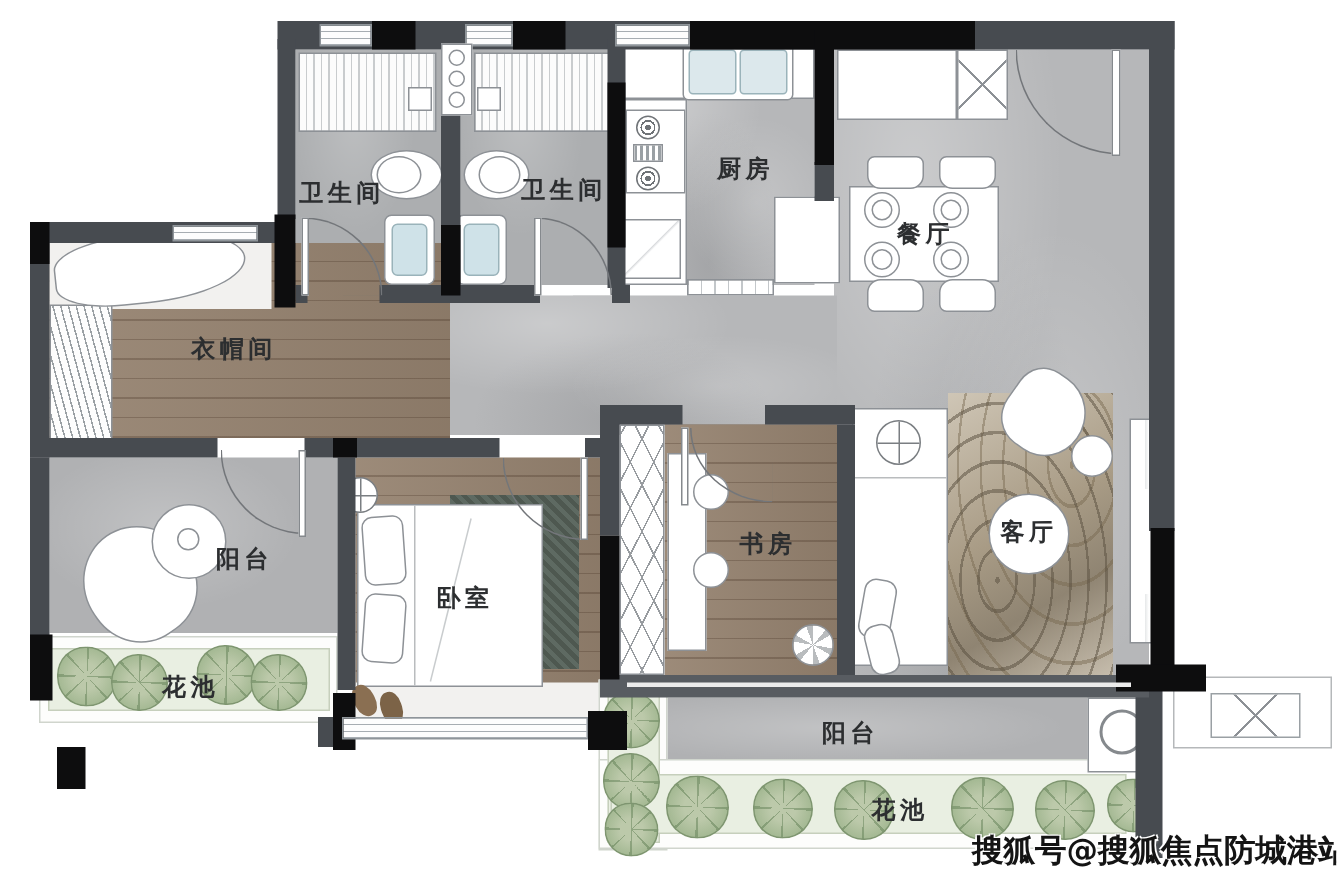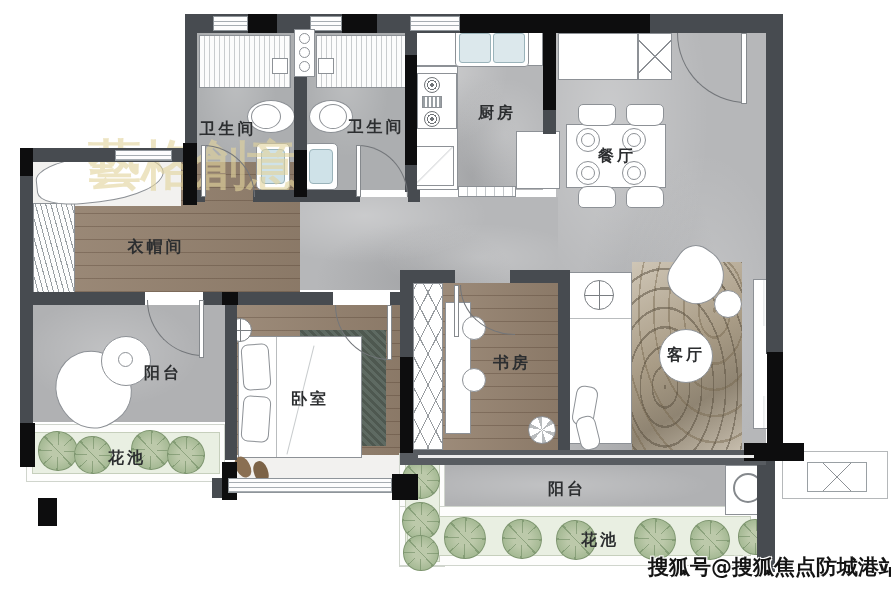--- a/index.html
+++ b/index.html
@@ -248,25 +248,24 @@
   <div class="abs" style="left:733px;top:473px;width:30px;height:30px;border:2.5px solid #85898d;border-radius:50%;background:#fff;z-index:21;"></div>
   <div class="abs" style="left:765px;top:470px;width:3px;height:40px;background:repeating-linear-gradient(180deg,#85898d 0 3px,#fff 3px 7px);z-index:21;"></div>
 
   <div class="abs" style="left:782px;top:451px;width:106px;height:48px;border:1px solid #b5b8ba;z-index:15;"></div>
   <div class="abs xpat" style="left:807px;top:462px;width:60px;height:30px;border:1px solid #9aa0a4;z-index:16;background-color:transparent;"></div>
 
   <div class="label" style="left:200px;top:120px;width:56px;height:18px;">卫生间</div>
   <div class="label" style="left:348px;top:118px;width:56px;height:18px;">卫生间</div>
   <div class="label" style="left:471px;top:103px;width:52px;height:20px;">厨房</div>
   <div class="label" style="left:591px;top:145px;width:52px;height:22px;">餐厅</div>
-  <div class="label" style="left:126px;top:238px;width:60px;height:18px;">衣帽间</div>
+  <div class="label" style="left:126px;top:224px;width:60px;height:18px;">衣帽间</div>
   <div class="label" style="left:143px;top:364px;width:40px;height:18px;">阳台</div>
   <div class="label" style="left:104px;top:449px;width:46px;height:18px;">花池</div>
   <div class="label" style="left:287px;top:390px;width:46px;height:18px;">卧室</div>
   <div class="label" style="left:489px;top:354px;width:46px;height:18px;">书房</div>
   <div class="label" style="left:663px;top:345px;width:46px;height:20px;">客厅</div>
   <div class="label" style="left:547px;top:480px;width:40px;height:18px;">阳台</div>
   <div class="label" style="left:577px;top:531px;width:46px;height:18px;">花池</div>
 
-  <div class="wm-cn">藝格創意</div>
   <div class="wm-sohu">搜狐号@搜狐焦点防城港站</div>
 
 </div>
 
 </body></html>

